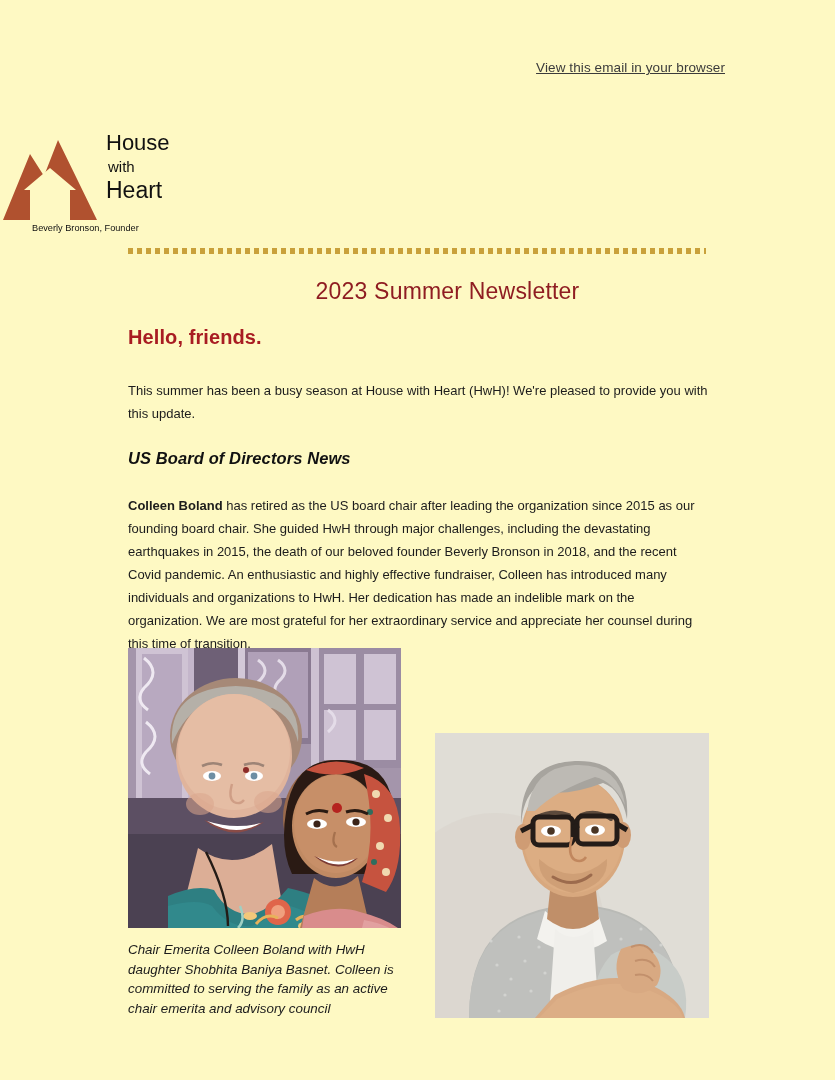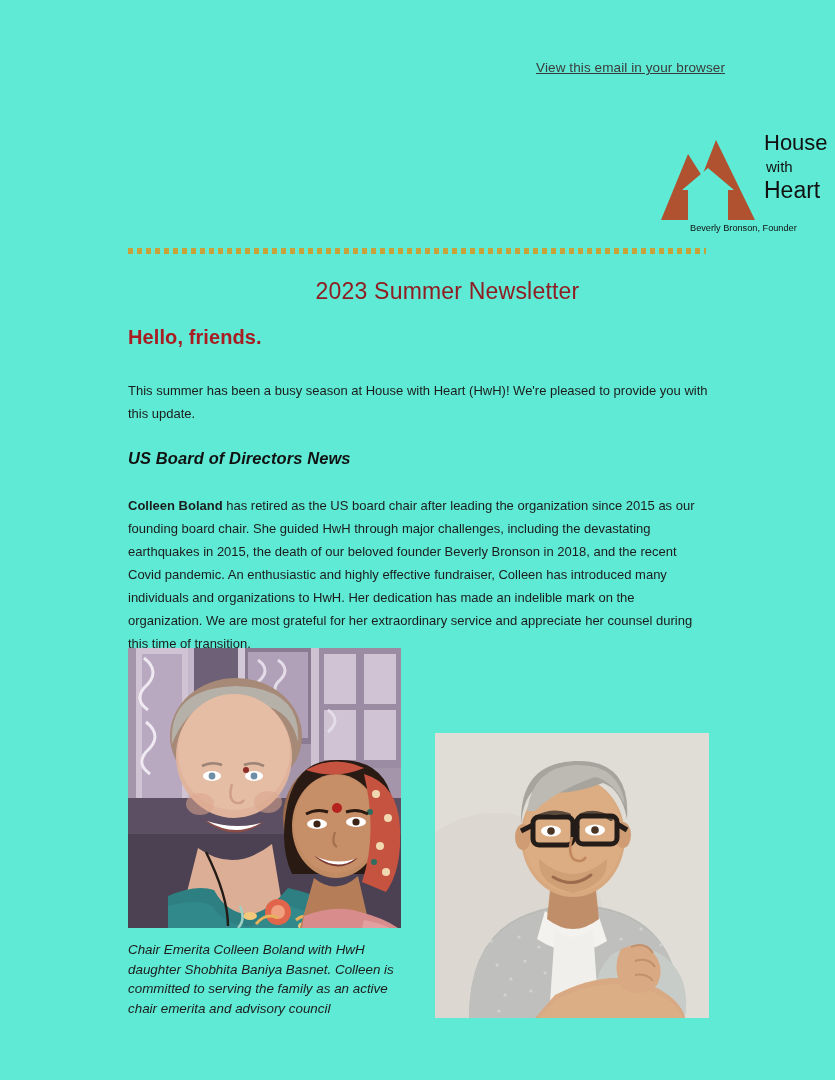--- a/index.html
+++ b/index.html
@@ -13,21 +13,21 @@
     font-family: "Liberation Sans", sans-serif;
     color: #1a1a1a;
     overflow: hidden;
     position: relative;
   }
 
   .page {
     position: relative;
     width: 835px;
     height: 1080px;
-    background: #5eead4;
+    background: #fef9c3;
   }
 
   
   .preheader {
     position: absolute;
     top: 58px;
     left: 0;
     width: 835px;
     text-align: right;
     padding-right: 110px;
@@ -40,21 +40,21 @@
     letter-spacing: 0.1px;
   }
 
   
   .logo-wrap {
     position: absolute;
     top: 124px;
     left: 0;
     width: 834px;
     display: flex;
-    justify-content: flex-end;
+    justify-content: flex-start;
   }
   .logo {
     position: relative;
     width: 176px;
     height: 110px;
   }
   .logo-svg { display: block; }
 
   
   .divider {

